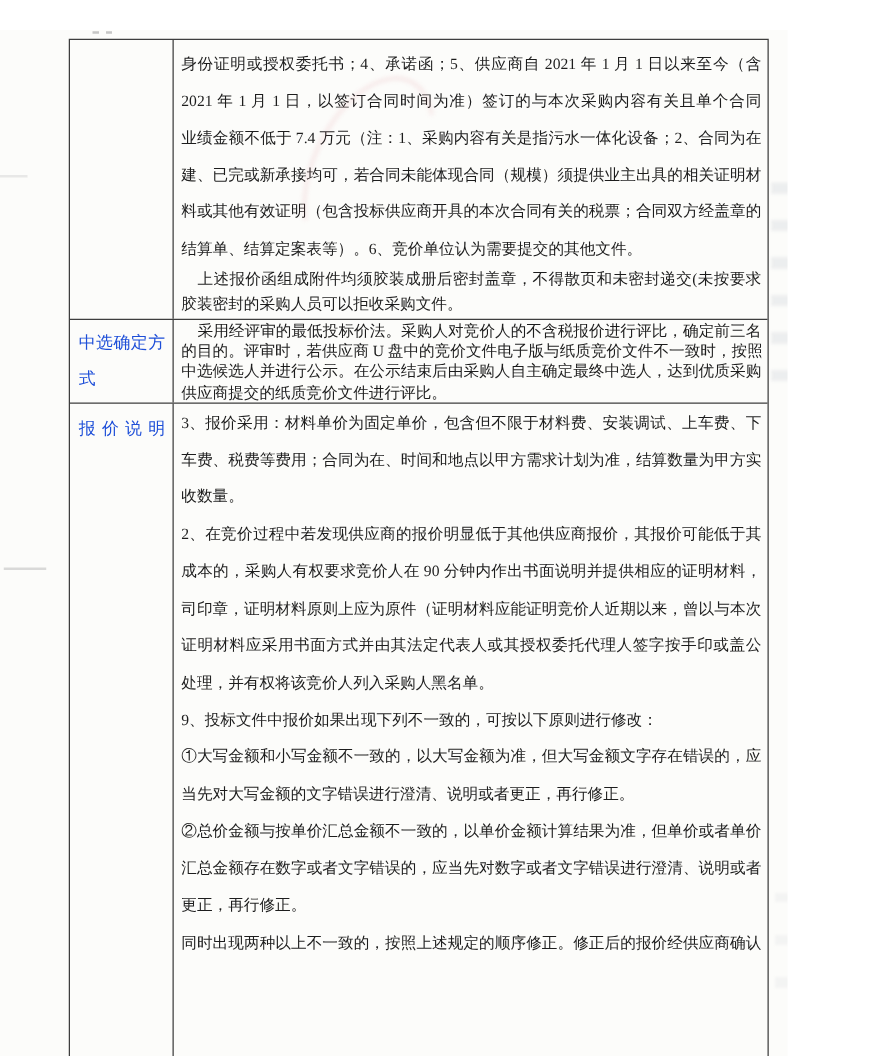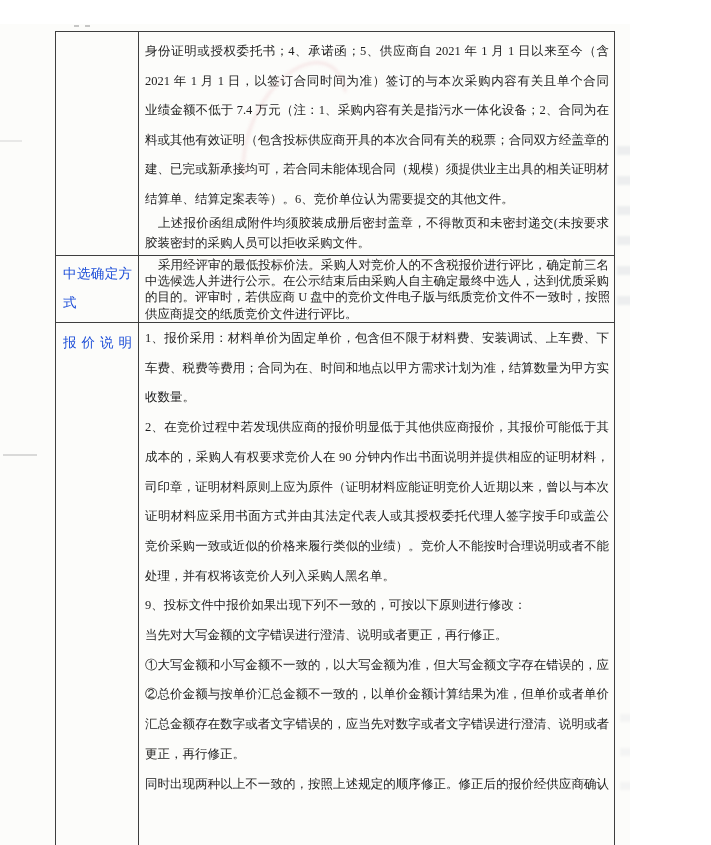--- a/index.html
+++ b/index.html
@@ -75,63 +75,62 @@
   <div class="tbl">
 
     <div class="row r1">
       <div class="cell-label"></div>
       <div class="cell-body">
         <div class="p1">
 
         <div class="ln">身份证明或授权委托书；4、承诺函；5、供应商自 2021 年 1 月 1 日以来至今（含</div>
             <div class="ln">2021 年 1 月 1 日，以签订合同时间为准）签订的与本次采购内容有关且单个合同</div>
             <div class="ln">业绩金额不低于 7.4 万元（注：1、采购内容有关是指污水一体化设备；2、合同为在</div>
+            <div class="ln">建、已完或新承接均可，若合同未能体现合同（规模）须提供业主出具的相关证明材</div>
             <div class="ln">料或其他有效证明（包含投标供应商开具的本次合同有关的税票；合同双方经盖章的</div>
-            <div class="ln">建、已完或新承接均可，若合同未能体现合同（规模）须提供业主出具的相关证明材</div>
             <div class="ln noju">结算单、结算定案表等）。6、竞价单位认为需要提交的其他文件。</div>
           </div>
         <div class="p2">
 
         <div class="ln ind">上述报价函组成附件均须胶装成册后密封盖章，不得散页和未密封递交(未按要求</div>
             <div class="ln noju">胶装密封的采购人员可以拒收采购文件。</div>
           </div>
       </div>
     </div>
 
     <div class="row r2">
       <div class="cell-label">
         <div class="label-text">中选确定方式</div>
       </div>
       <div class="cell-body">
 
       <div class="ln ind">采用经评审的最低投标价法。采购人对竞价人的不含税报价进行评比，确定前三名</div>
+          <div class="ln">的目的。评审时，若供应商 U 盘中的竞价文件电子版与纸质竞价文件不一致时，按照</div>
           <div class="ln">中选候选人并进行公示。在公示结束后由采购人自主确定最终中选人，达到优质采购</div>
-          <div class="ln">的目的。评审时，若供应商 U 盘中的竞价文件电子版与纸质竞价文件不一致时，按照</div>
           <div class="ln noju">供应商提交的纸质竞价文件进行评比。</div>
         </div>
     </div>
 
     <div class="row r3">
       <div class="cell-label">
         <div class="label-text">报价说明</div>
       </div>
       <div class="cell-body">
 
-      <div class="ln">1、报价采用：材料单价为固定单价，包含但不限于材料费、安装调试、上车费、下</div>
+      <div class="ln">3、报价采用：材料单价为固定单价，包含但不限于材料费、安装调试、上车费、下</div>
           <div class="ln">车费、税费等费用；合同为在、时间和地点以甲方需求计划为准，结算数量为甲方实</div>
           <div class="ln noju">收数量。</div>
           <div class="ln">2、在竞价过程中若发现供应商的报价明显低于其他供应商报价，其报价可能低于其</div>
           <div class="ln">成本的，采购人有权要求竞价人在 90 分钟内作出书面说明并提供相应的证明材料，</div>
           <div class="ln">司印章，证明材料原则上应为原件（证明材料应能证明竞价人近期以来，曾以与本次</div>
           <div class="ln">证明材料应采用书面方式并由其法定代表人或其授权委托代理人签字按手印或盖公</div>
-          <div class="ln">竞价采购一致或近似的价格来履行类似的业绩）。竞价人不能按时合理说明或者不能</div>
           <div class="ln noju">处理，并有权将该竞价人列入采购人黑名单。</div>
           <div class="ln noju">9、投标文件中报价如果出现下列不一致的，可按以下原则进行修改：</div>
+          <div class="ln">①大写金额和小写金额不一致的，以大写金额为准，但大写金额文字存在错误的，应</div>
           <div class="ln noju">当先对大写金额的文字错误进行澄清、说明或者更正，再行修正。</div>
-          <div class="ln">①大写金额和小写金额不一致的，以大写金额为准，但大写金额文字存在错误的，应</div>
           <div class="ln">②总价金额与按单价汇总金额不一致的，以单价金额计算结果为准，但单价或者单价</div>
           <div class="ln">汇总金额存在数字或者文字错误的，应当先对数字或者文字错误进行澄清、说明或者</div>
           <div class="ln noju">更正，再行修正。</div>
           <div class="ln">同时出现两种以上不一致的，按照上述规定的顺序修正。修正后的报价经供应商确认</div>
         </div>
     </div>
 
   </div>
 
   <div class="art art-ticks"></div>

